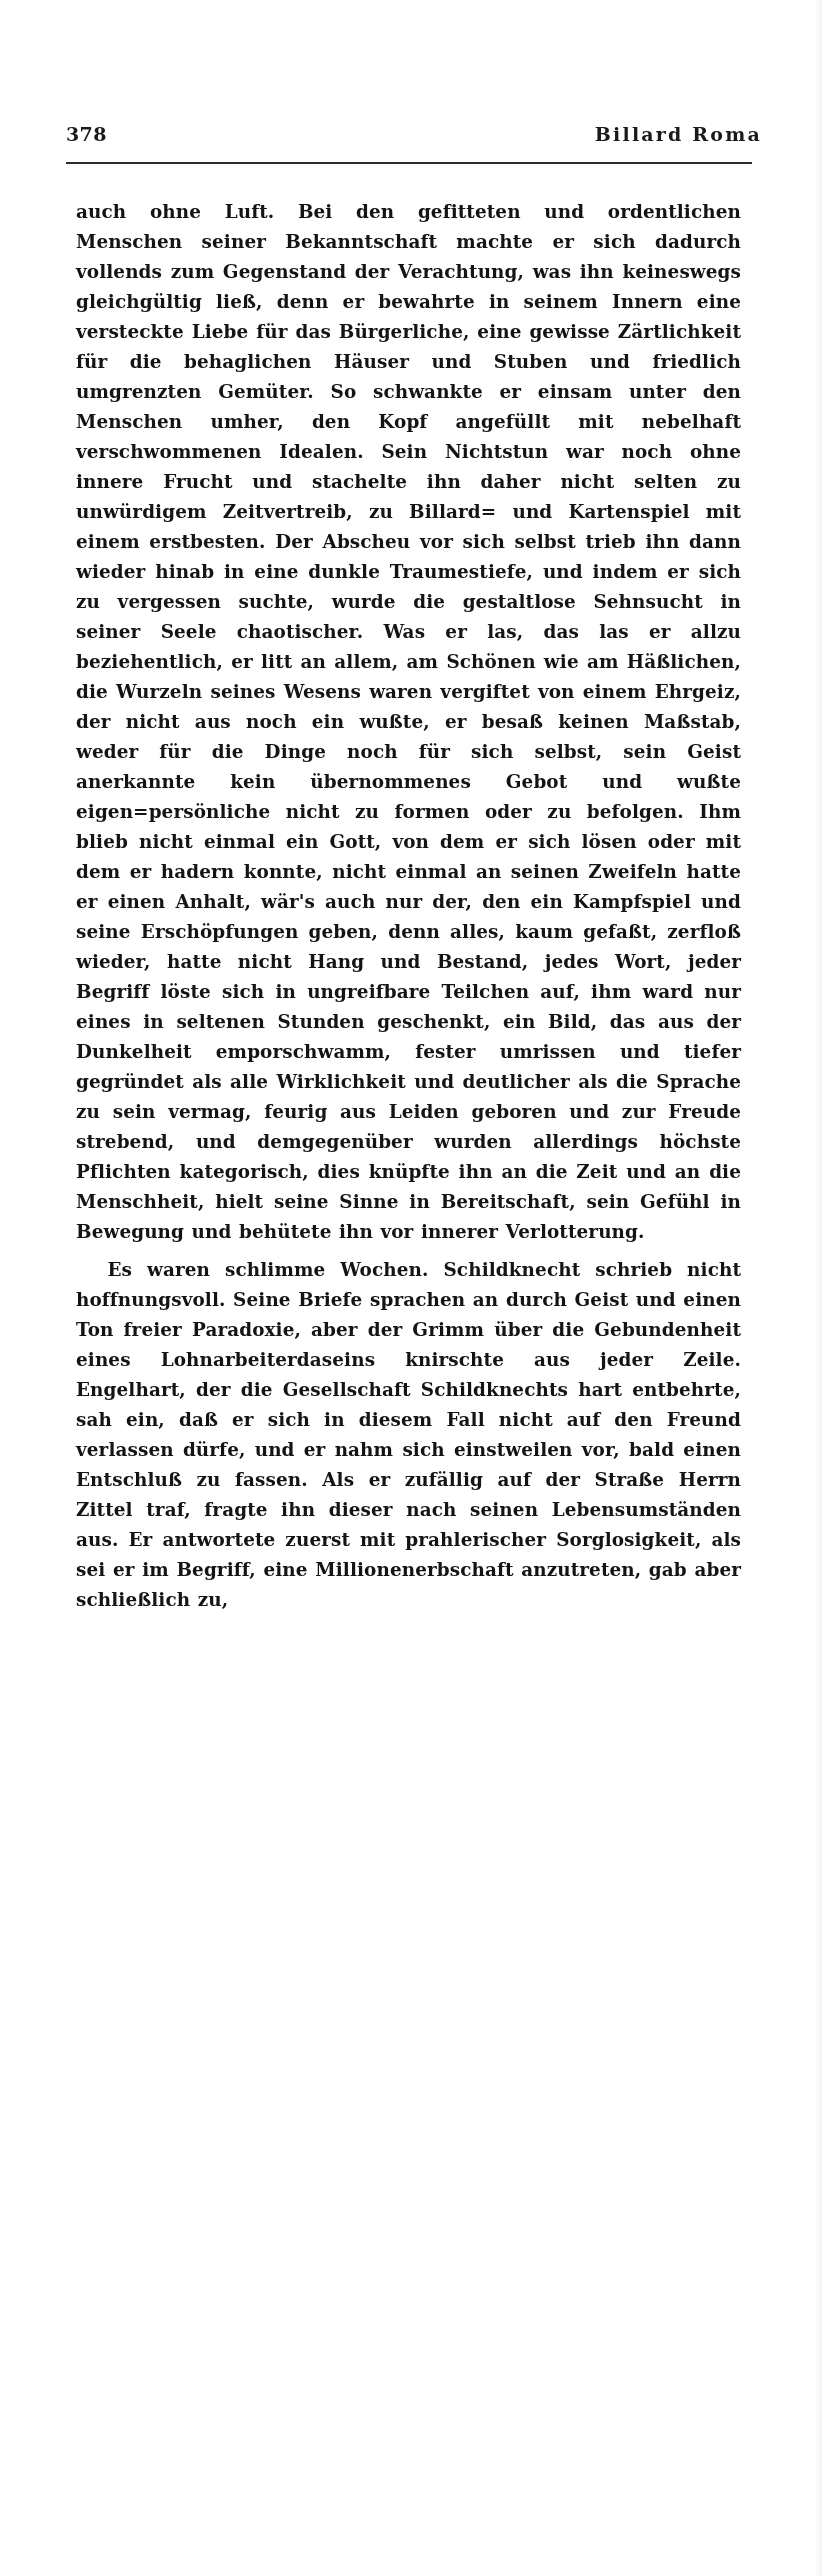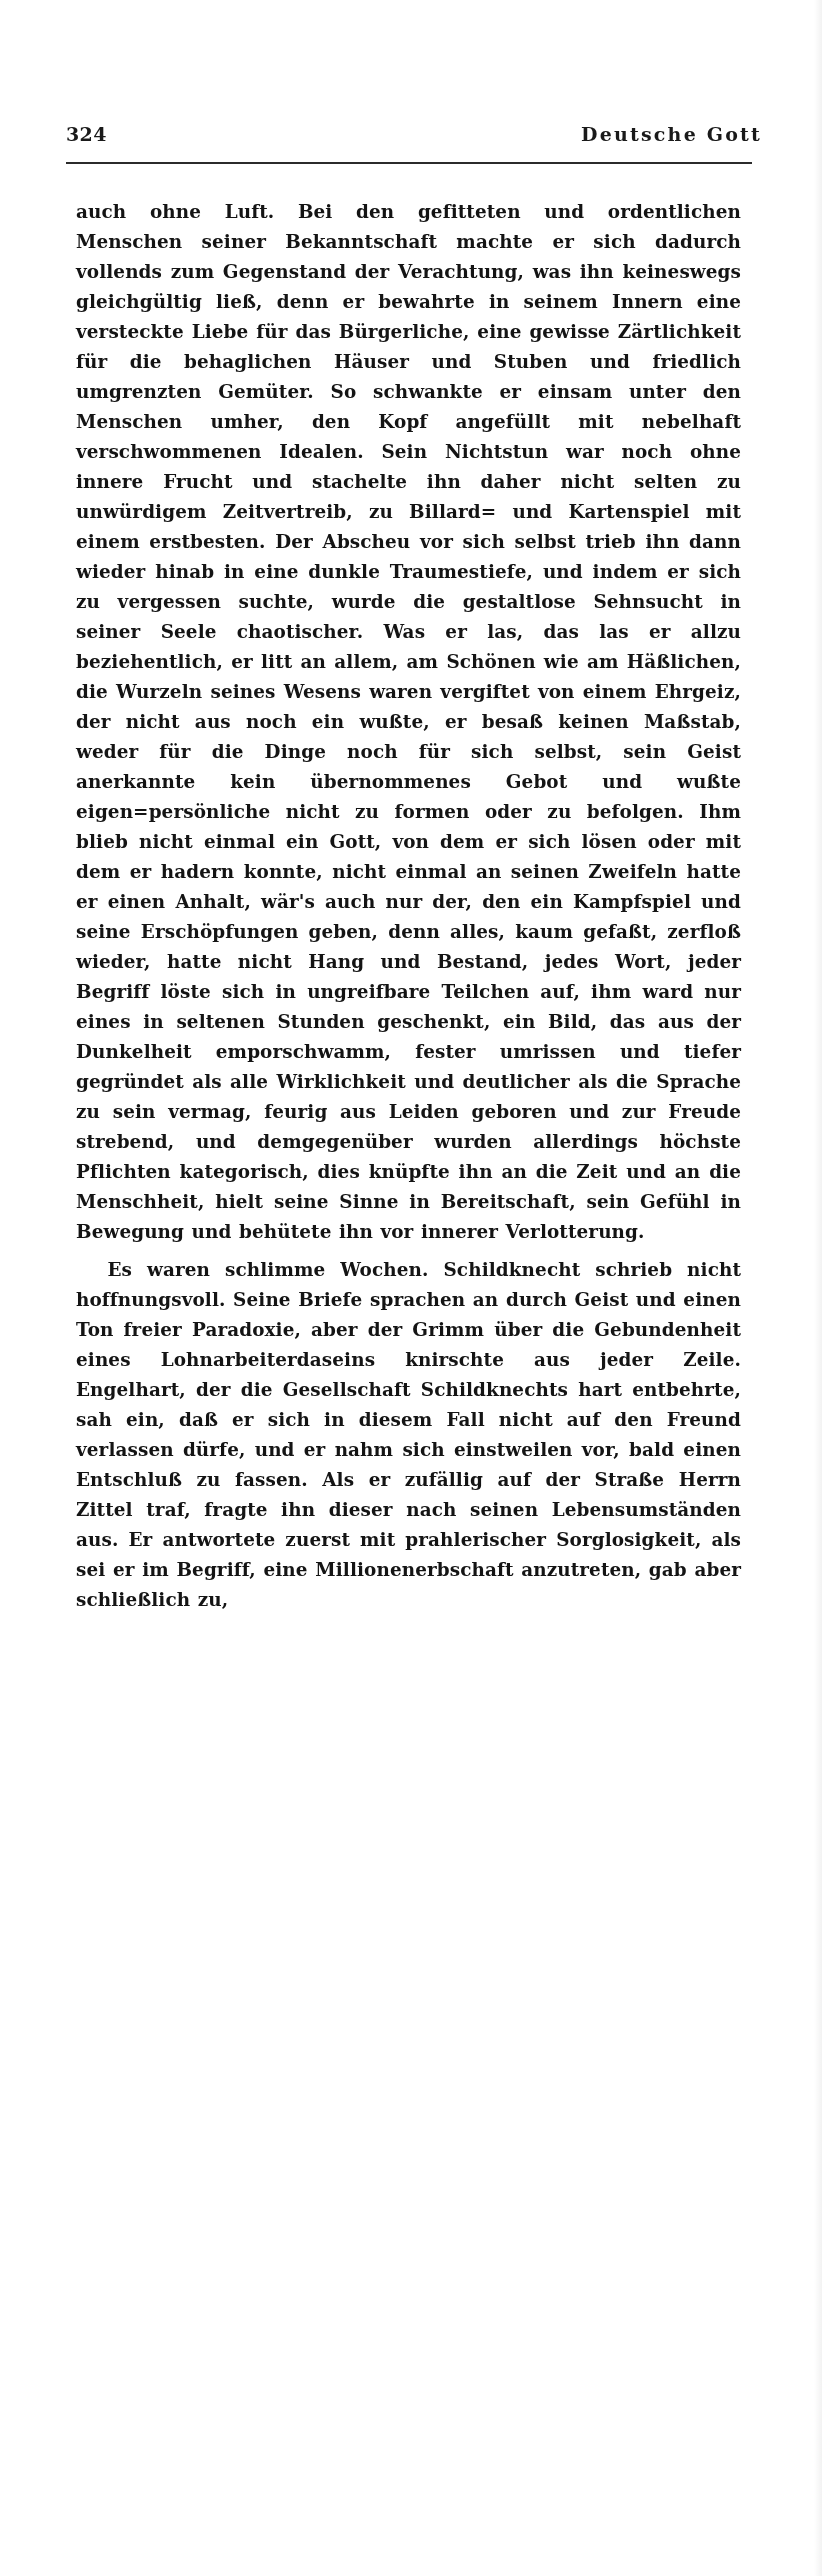--- a/index.html
+++ b/index.html
@@ -88,22 +88,22 @@
     background: linear-gradient(to right, rgba(255,255,255,0), rgba(0,0,0,0.05));
     pointer-events: none;
   }
 </style>
 </head>
 <body>
 
 <div class="page">
 
   <div class="header">
-    <div class="folio">324</div>
-    <div class="running-title">Deutsche Gott</div>
+    <div class="folio">378</div>
+    <div class="running-title">Billard Roma</div>
   </div>
 
   <div class="rule"></div>
 
   <div class="textblock">
     <p class="para fraktur">auch ohne Luft. Bei den gefitteten und ordentlichen Menschen seiner Bekanntschaft machte er sich dadurch vollends zum Gegenstand der Verachtung, was ihn keineswegs gleichgültig ließ, denn er bewahrte in seinem Innern eine versteckte Liebe für das Bürgerliche, eine gewisse Zärtlichkeit für die behaglichen Häuser und Stuben und friedlich umgrenzten Gemüter. So schwankte er einsam unter den Menschen umher, den Kopf angefüllt mit nebelhaft verschwommenen Idealen. Sein Nichtstun war noch ohne innere Frucht und stachelte ihn daher nicht selten zu unwürdigem Zeitvertreib, zu Billard= und Kartenspiel mit einem erstbesten. Der Abscheu vor sich selbst trieb ihn dann wieder hinab in eine dunkle Traumestiefe, und indem er sich zu vergessen suchte, wurde die gestaltlose Sehnsucht in seiner Seele chaotischer. Was er las, das las er allzu beziehentlich, er litt an allem, am Schönen wie am Häßlichen, die Wurzeln seines Wesens waren vergiftet von einem Ehrgeiz, der nicht aus noch ein wußte, er besaß keinen Maßstab, weder für die Dinge noch für sich selbst, sein Geist anerkannte kein übernommenes Gebot und wußte eigen=persönliche nicht zu formen oder zu befolgen. Ihm blieb nicht einmal ein Gott, von dem er sich lösen oder mit dem er hadern konnte, nicht einmal an seinen Zweifeln hatte er einen Anhalt, wär's auch nur der, den ein Kampfspiel und seine Erschöpfungen geben, denn alles, kaum gefaßt, zerfloß wieder, hatte nicht Hang und Bestand, jedes Wort, jeder Begriff löste sich in ungreifbare Teilchen auf, ihm ward nur eines in seltenen Stunden geschenkt, ein Bild, das aus der Dunkelheit emporschwamm, fester umrissen und tiefer gegründet als alle Wirklichkeit und deutlicher als die Sprache zu sein vermag, feurig aus Leiden geboren und zur Freude strebend, und demgegenüber wurden allerdings höchste Pflichten kategorisch, dies knüpfte ihn an die Zeit und an die Menschheit, hielt seine Sinne in Bereitschaft, sein Gefühl in Bewegung und behütete ihn vor innerer Verlotterung.</p>
     <p class="para fraktur">Es waren schlimme Wochen. Schildknecht schrieb nicht hoffnungsvoll. Seine Briefe sprachen an durch Geist und einen Ton freier Paradoxie, aber der Grimm über die Gebundenheit eines Lohnarbeiterdaseins knirschte aus jeder Zeile. Engelhart, der die Gesellschaft Schildknechts hart entbehrte, sah ein, daß er sich in diesem Fall nicht auf den Freund verlassen dürfe, und er nahm sich einstweilen vor, bald einen Entschluß zu fassen. Als er zufällig auf der Straße Herrn Zittel traf, fragte ihn dieser nach seinen Lebensumständen aus. Er antwortete zuerst mit prahlerischer Sorglosigkeit, als sei er im Begriff, eine Millionenerbschaft anzutreten, gab aber schließlich zu,</p>
   </div>
 
   <div class="edge-shadow"></div>

